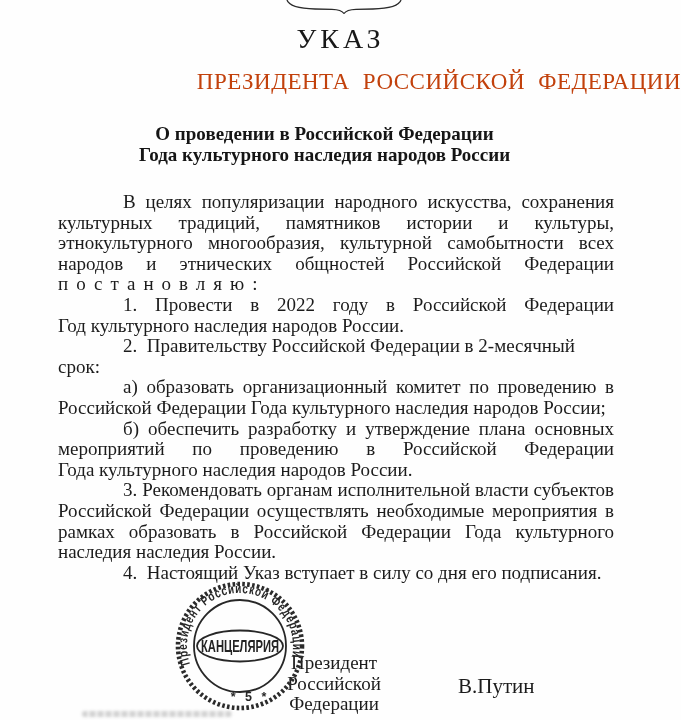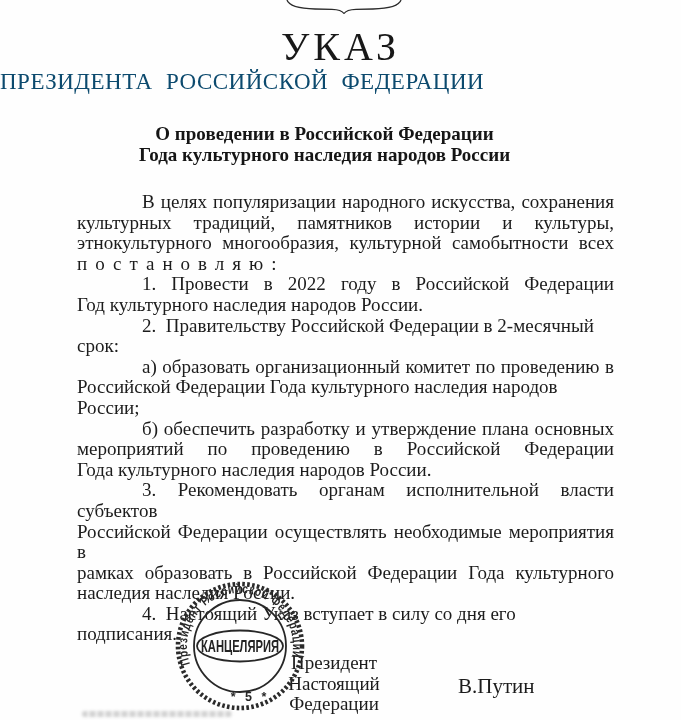--- a/index.html
+++ b/index.html
@@ -9,39 +9,39 @@
     background:#fefefe;
     overflow:hidden;
     font-family:"Liberation Serif", serif;
     color:#1f1f1f;
   }
   
   .emblem{position:absolute;left:285px;top:0;}
   
   .title{
     position:absolute;left:0;top:23px;width:100%;
-    text-align:center;font-size:40px;letter-spacing:4px;
+    text-align:center;font-size:28px;letter-spacing:4px;
     font-weight:normal;margin:0;color:#181818;
   }
   .issuer{
     position:absolute;left:0;top:69px;width:100%;
-    text-align:left;font-size:23px;letter-spacing:0.5px;word-spacing:7px;
-    color:#0c4a6e;
+    text-align:right;font-size:23px;letter-spacing:0.5px;word-spacing:7px;
+    color:#c2410c;
   }
   .subject{
     position:absolute;left:-16px;top:124px;width:100%;
     text-align:center;font-weight:bold;font-size:19px;line-height:20.6px;
     color:#151515;
   }
   
   .bodytext{
     position:absolute;left:58px;top:192px;width:556px;
     font-size:19px;line-height:20.6px;color:#1c1c1c;
   }
-  .bl{text-align:left;text-justify:inter-word;margin-left:19px;}
+  .bl{text-align:left;text-justify:inter-word;}
   .bl.j{text-align:justify;text-align-last:justify;}
   .bl.in{text-indent:65px;}
   .bl.sp{letter-spacing:0.42em;}
   
   .sig{
     position:absolute;left:248px;top:653px;width:172px;
     text-align:center;font-size:19px;line-height:20.6px;color:#1c1c1c;
   }
   .signame{
     position:absolute;left:458px;top:674px;
@@ -74,39 +74,40 @@
 
   <div class="subject">
     <div>О проведении в Российской Федерации</div>
     <div>Года культурного наследия народов России</div>
   </div>
 
   <div class="bodytext">
     <div class="bl in j">В целях популяризации народного искусства, сохранения</div>
     <div class="bl j">культурных традиций, памятников истории и культуры,</div>
     <div class="bl j">этнокультурного многообразия, культурной самобытности всех</div>
+    <div class="bl j">народов и этнических общностей Российской Федерации</div>
     <div class="bl sp">постановляю:</div>
     <div class="bl in j">1. Провести в 2022 году в Российской Федерации</div>
     <div class="bl">Год культурного наследия народов России.</div>
     <div class="bl in">2.&nbsp; Правительству Российской Федерации в 2-месячный срок:</div>
     <div class="bl in j">а) образовать организационный комитет по проведению в</div>
     <div class="bl">Российской Федерации Года культурного наследия народов России;</div>
     <div class="bl in j">б) обеспечить разработку и утверждение плана основных</div>
     <div class="bl j">мероприятий по проведению в Российской Федерации</div>
     <div class="bl">Года культурного наследия народов России.</div>
     <div class="bl in j">3. Рекомендовать органам исполнительной власти субъектов</div>
     <div class="bl j">Российской Федерации осуществлять необходимые мероприятия в</div>
     <div class="bl j">рамках образовать в Российской Федерации Года культурного</div>
     <div class="bl">наследия наследия России.</div>
     <div class="bl in">4.&nbsp; Настоящий Указ вступает в силу со дня его подписания.</div>
   </div>
 
   <div class="sig">
     <div>Президент</div>
-    <div>Настоящий Федерации</div>
+    <div>Российской Федерации</div>
   </div>
   <div class="signame">В.Путин</div>
 
   <div class="stamp">
     <svg width="140" height="140" viewBox="0 0 140 140">
 
       <circle cx="70" cy="70" r="62" fill="none" stroke="#2b2b2b" stroke-width="4.6" stroke-dasharray="2.6 2.3"></circle>
 
       <circle cx="70" cy="70" r="46" fill="none" stroke="#272727" stroke-width="1.8"></circle>
 

